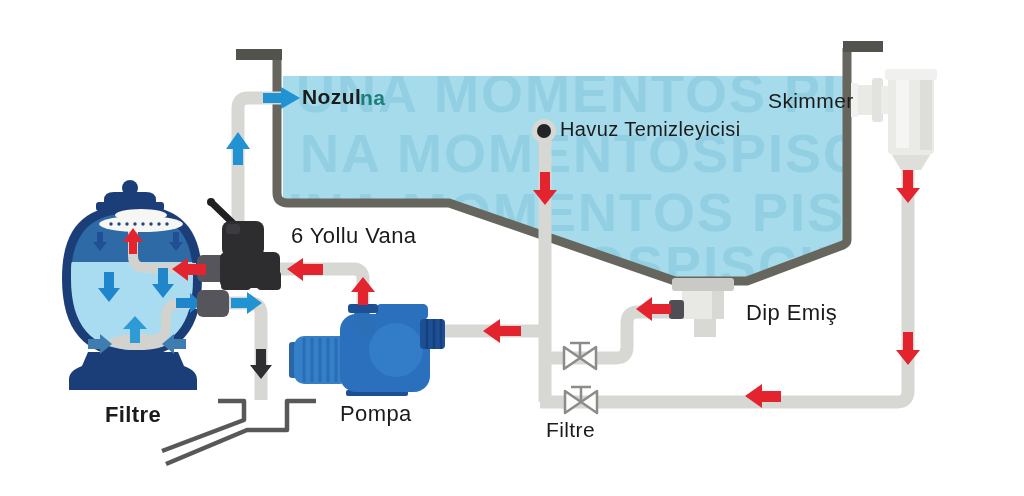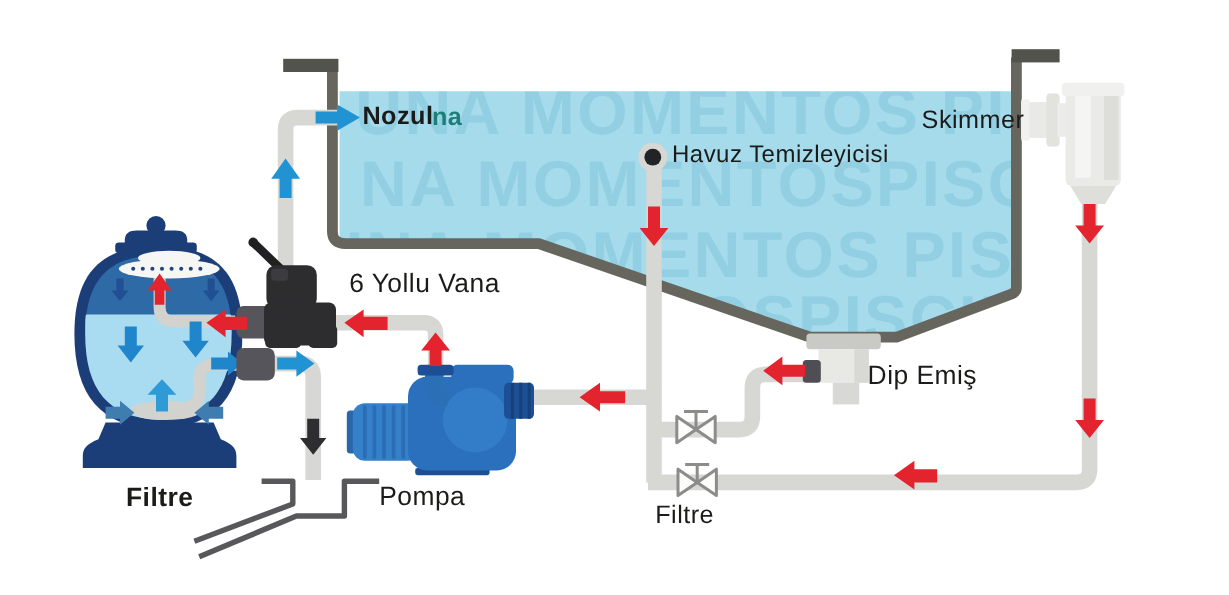--- a/index.html
+++ b/index.html
@@ -176,18 +176,18 @@
     <polygon points="781,391 762,391 762,384 745,396 762,408 762,402 781,402" fill="#e3242f"></polygon>
     <polygon points="256,349 256,365 250,365 261,379 272,365 266,365 266,349" fill="#2e2e30"></polygon>
   </g>
 </svg>
 
   <div class="lbl" style="left:302px;top:85px;font-weight:bold;">Nozul</div>
   <div class="lbl white" style="left:360px;top:86px;">na</div>
   <div class="lbl" style="left:560px;top:118px;font-size:20px;">Havuz Temizleyicisi</div>
   <div class="lbl" style="left:768px;top:89px;">Skimmer</div>
   <div class="lbl big" style="left:291px;top:224px;">6 Yollu Vana</div>
-  <div class="lbl big" style="left:723px;top:301px;text-align:center;">Dip Emiş</div>
+  <div class="lbl big" style="left:746px;top:301px;text-align:center;">Dip Emiş</div>
   <div class="lbl big" style="left:105px;top:403px;font-weight:bold;">Filtre</div>
-  <div class="lbl big" style="left:316px;top:402px;">Pompa</div>
+  <div class="lbl big" style="left:340px;top:402px;">Pompa</div>
   <div class="lbl" style="left:546px;top:418px;">Filtre</div>
 
 </div>
 
 </body></html>

